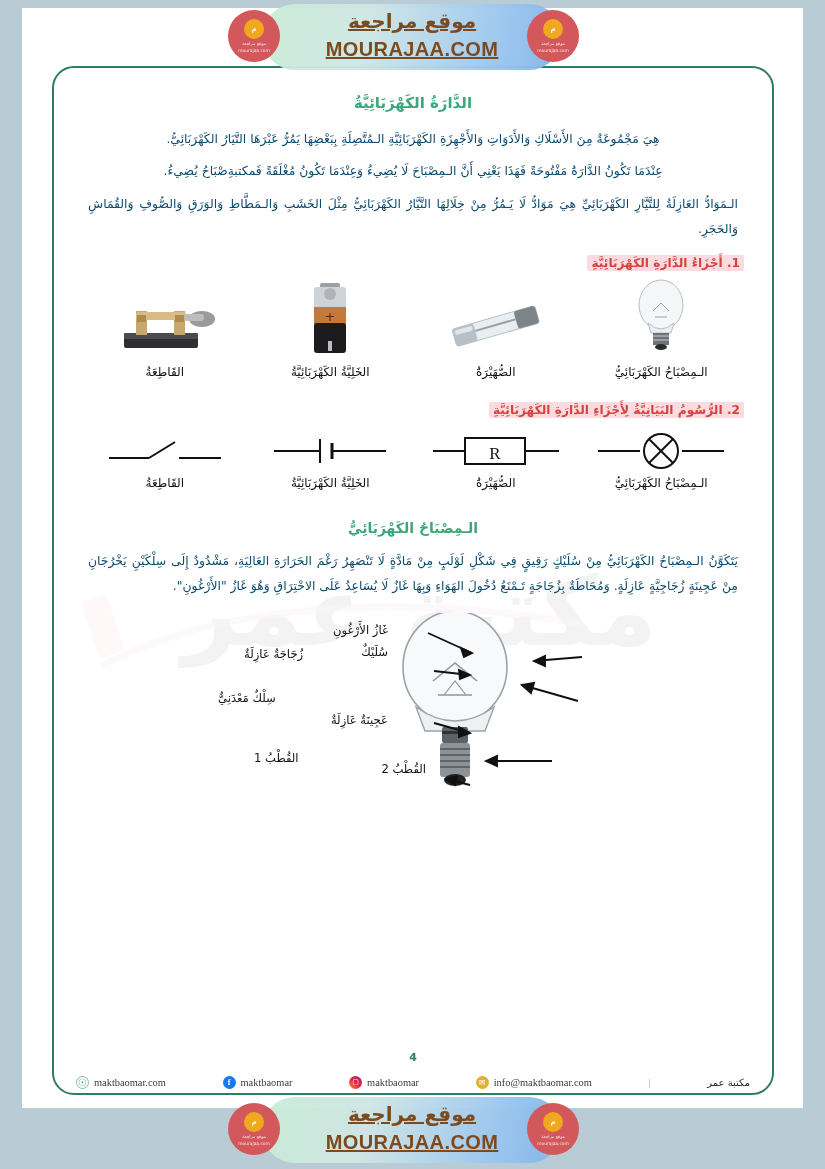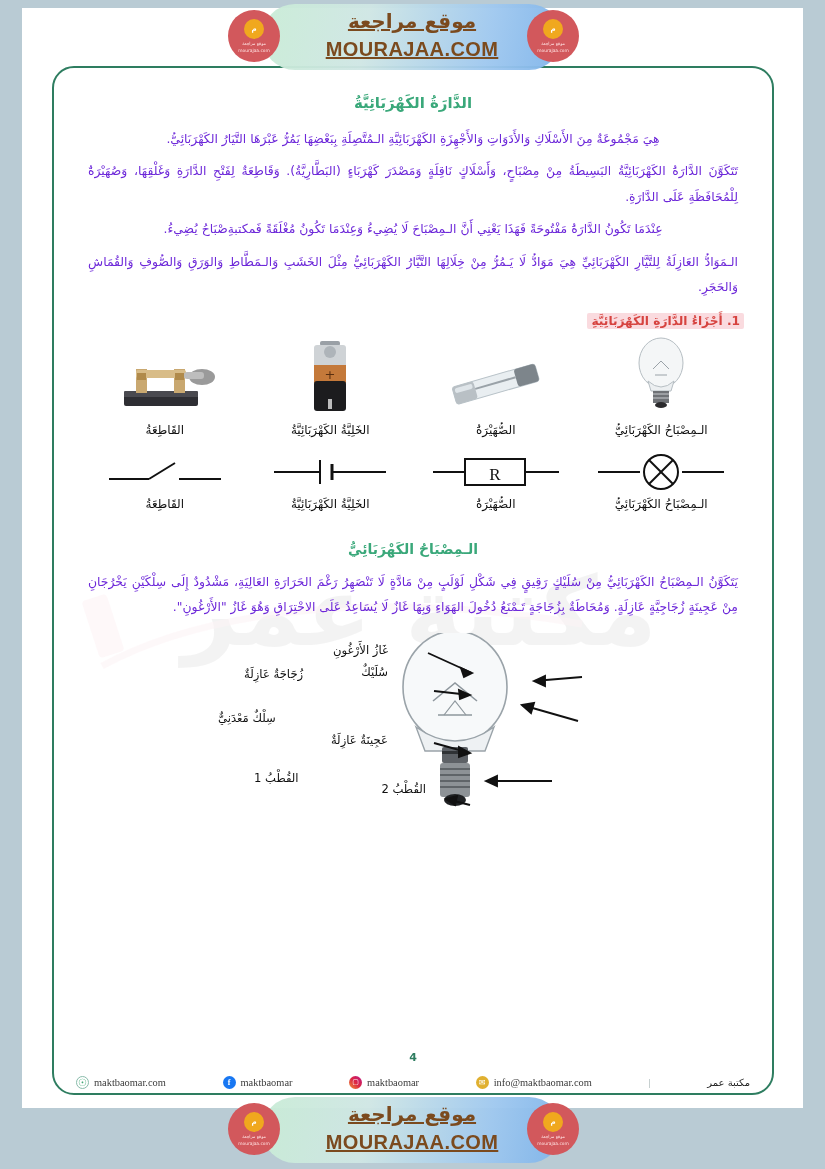--- a/index.html
+++ b/index.html
@@ -115,21 +115,21 @@
     font-size: 15px;
     font-weight: bold;
     margin-top: 10px;
     margin-bottom: 14px;
     letter-spacing: .3px;
   }
 
   .para {
     font-size: 12.4px;
     line-height: 2.05;
-    color: #6d28d9;
+    color: #0c4a6e;
     text-align: justify;
     text-align-last: center;
     margin-bottom: 7px;
     padding: 0 6px;
   }
   .para.j { text-align-last: right; }
 
   .sec-head {
     text-align: right;
     margin: 10px 0 4px 0;
@@ -269,21 +269,20 @@
       <path d="M40 120 C 150 60, 330 45, 520 78" stroke="#f2b6c4" stroke-width="7" fill="none" opacity=".55"></path>
       <rect x="28" y="50" width="26" height="60" rx="4" fill="#f3b9c6" opacity=".6" transform="rotate(-18 41 80)"></rect>
     </svg>
   </div>
 
   <div class="above">
 
     <div class="title-main">الدَّارَةُ الكَهْرَبَائِيَّةُ</div>
 
     <div class="para">هِيَ مَجْمُوعَةٌ مِنَ الأَسْلَاكِ وَالأَدَوَاتِ وَالأَجْهِزَةِ الكَهْرَبَائِيَّةِ الـمُتَّصِلَةِ بِبَعْضِهَا يَمُرُّ عَبْرَهَا التَّيَارُ الكَهْرَبَائِيُّ.</div>
-    <div class="para j">تَتَكَوَّنَ الدَّارَةُ الكَهْرَبَائِيَّةُ البَسِيطَةُ مِنْ مِصْبَاحٍ، وَأَسْلَاكٍ نَاقِلَةٍ وَمَصْدَرَ كَهْرَبَاءٍ (البَطَّارِيَّةُ). وَقَاطِعَةٌ لِفَتْحِ الدَّارَةِ وَغَلْقِهَا، وَصُهَيْرَةٌ لِلْمُحَافَظَةِ عَلَى الدَّارَةِ.</div>
     <div class="para">عِنْدَمَا تَكُونُ الدَّارَةُ مَفْتُوحَةً فَهَذَا يَعْنِي أَنَّ الـمِصْبَاحَ لَا يُضِيءُ وَعِنْدَمَا تَكُونُ مُغْلَقَةً فَمكتبةِصْبَاحُ يُضِيءُ.</div>
     <div class="para j">الـمَوَادُّ العَازِلَةُ لِلتَّيَّارِ الكَهْرَبَائِيِّ هِيَ مَوَادُّ لَا يَـمُرُّ مِنْ خِلَالِهَا التَّيَّارُ الكَهْرَبَائِيُّ مِثْلَ الخَشَبِ وَالـمَطَّاطِ وَالوَرَقِ وَالصُّوفِ وَالقُمَاشِ وَالحَجَرِ.</div>
 
     <div class="sec-head">
       <span class="hl">
         <span>1.</span>
         <span>أَجْزَاءُ الدَّارَةِ الكَهْرَبَائِيَّةِ</span>
       </span>
     </div>
 
@@ -347,20 +346,26 @@
             <rect x="22" y="58" width="16" height="2" fill="#9c9fa3"></rect>
             <rect x="22" y="62" width="16" height="2" fill="#9c9fa3"></rect>
             <ellipse cx="30" cy="70" rx="6" ry="3" fill="#2b2b2d"></ellipse>
           </svg>
         </div>
         <div class="comp-label">الـمِصْبَاحُ الكَهْرَبَائِيُّ</div>
       </div>
 
     </div>
 
+    <div class="sec-head" style="margin-top:18px">
+      <span class="hl">
+        <span>2.</span>
+        <span>الرُّسُومُ البَيَانِيَّةُ لِأَجْزَاءِ الدَّارَةِ الكَهْرَبَائِيَّةِ</span>
+      </span>
+    </div>
 
     <div class="sym-row">
 
       <div class="sym-cell">
         <div class="sym-art">
           <svg width="120" height="34" viewBox="0 0 120 34">
             <line x1="4" y1="24" x2="44" y2="24" stroke="#111" stroke-width="2"></line>
             <line x1="44" y1="24" x2="70" y2="8" stroke="#111" stroke-width="2"></line>
             <line x1="74" y1="24" x2="116" y2="24" stroke="#111" stroke-width="2"></line>
           </svg>

